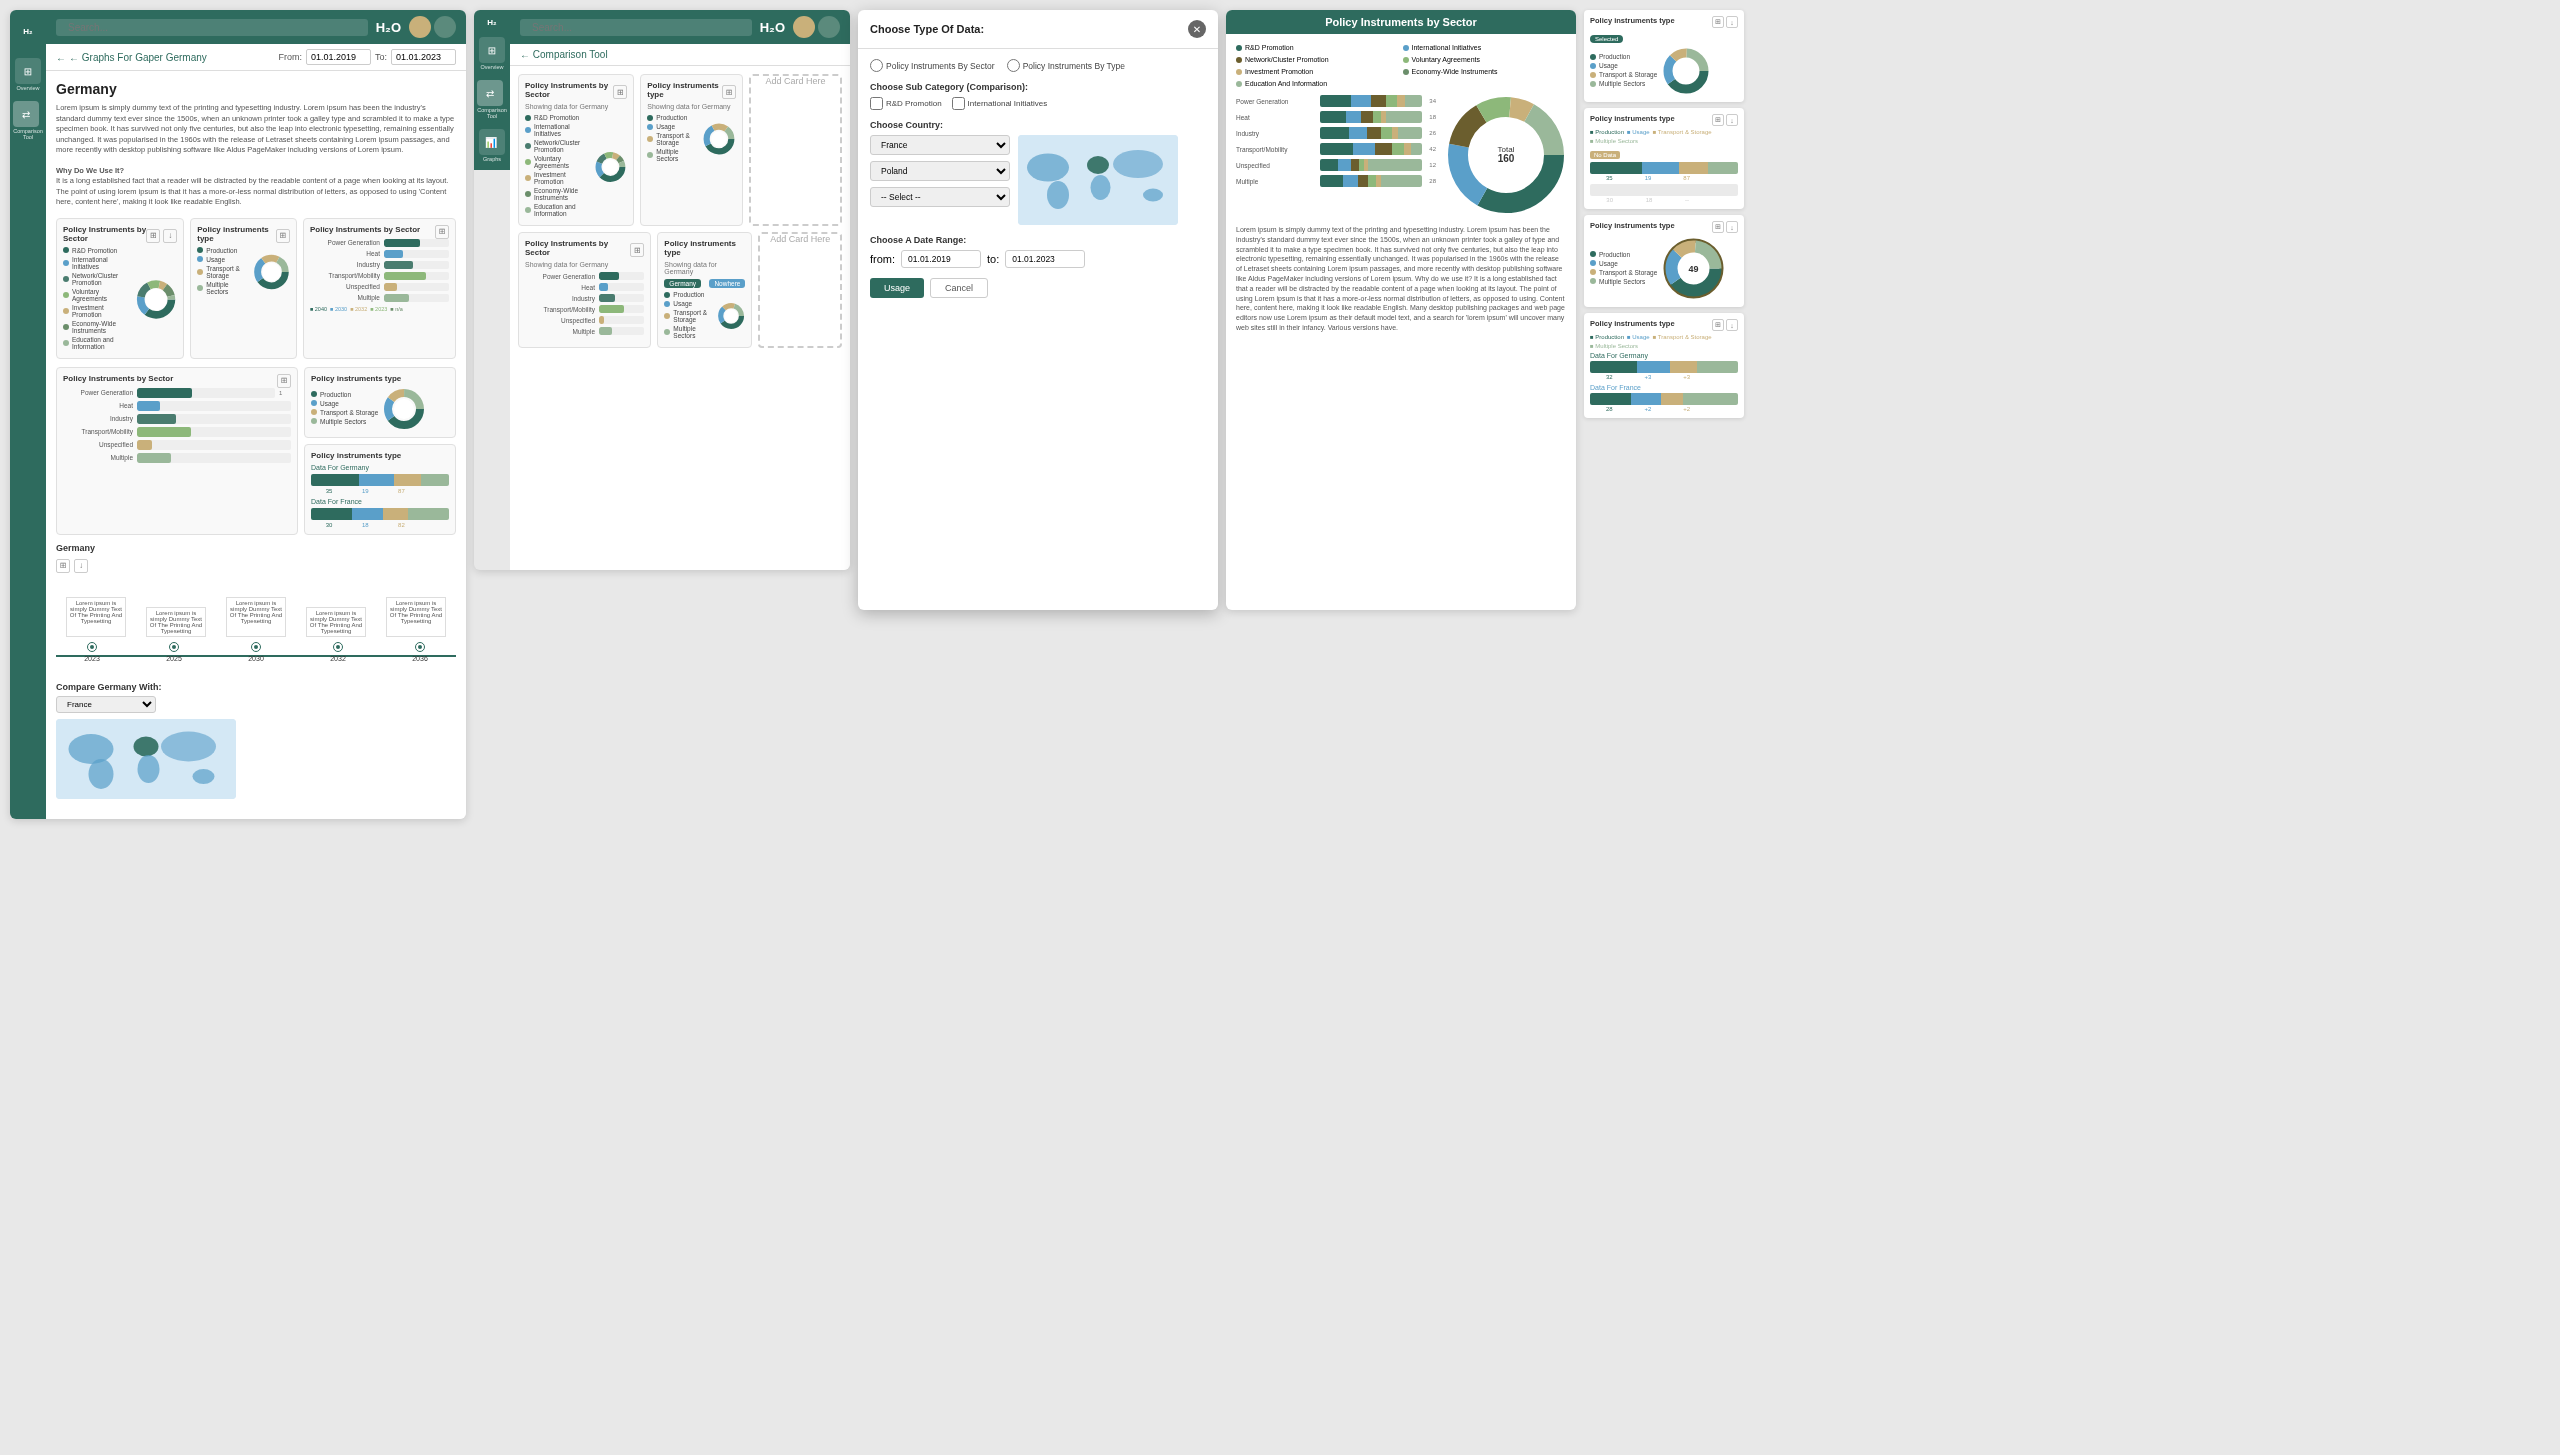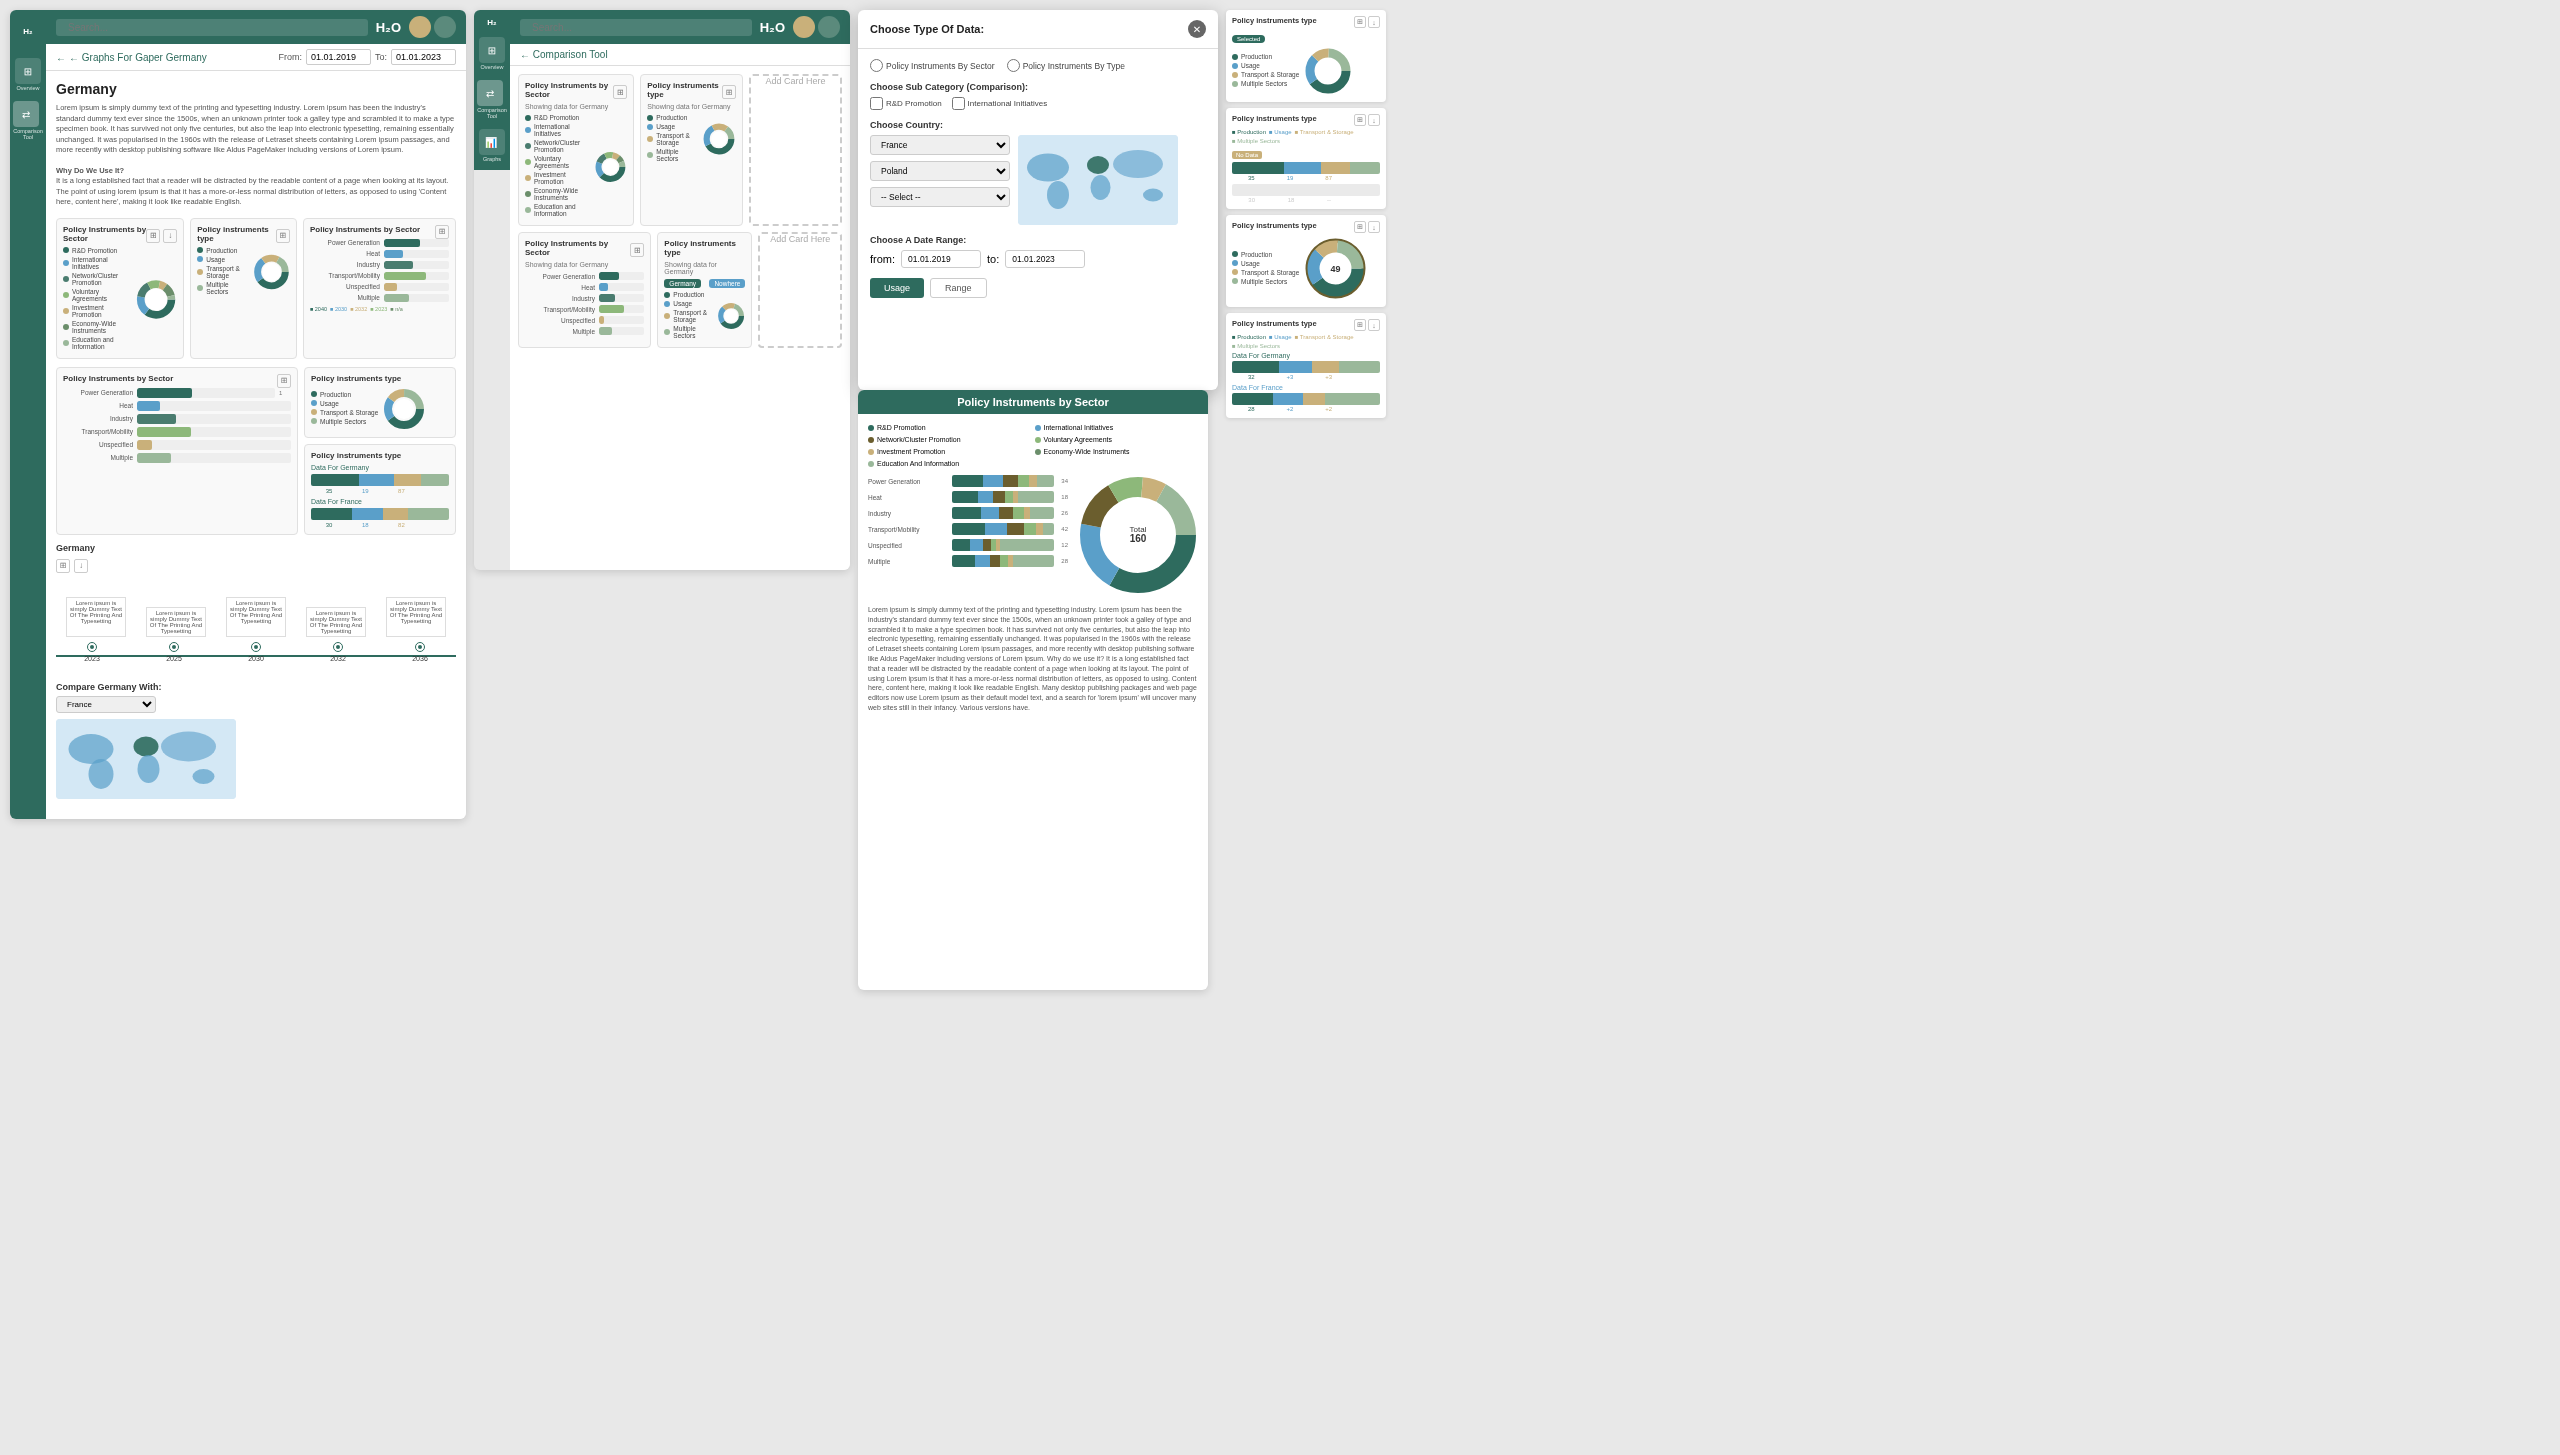--- a/index.html
+++ b/index.html
@@ -1187,21 +1187,21 @@
 
           <div class="add-card" style="min-height:100px;">
             <span>Add Card Here</span>
           </div>
         </div>
 
       </div>
     </div>
   </div>
 
-  <div style="display:flex;flex-direction:column;gap:0;flex-shrink:0;">
+  <div style="display:flex;gap:8px;flex-shrink:0;">
 
     <div class="panel-modal">
       <div class="modal-header">
         <div class="modal-title">Choose Type Of Data:</div>
         <div class="modal-close">✕</div>
       </div>
       <div class="modal-body">
 
         <div class="modal-section">
           <div class="radio-row">
@@ -1269,21 +1269,21 @@
           <div class="modal-date-row">
             <span>from:</span>
             <input class="modal-date-input" type="text" value="01.01.2019" style="">
             <span>to:</span>
             <input class="modal-date-input" type="text" value="01.01.2023" style="">
           </div>
         </div>
 
         <div class="modal-btn-row">
           <button class="modal-save-btn">Usage</button>
-          <button class="modal-cancel-btn">Range</button>
+          <button class="modal-cancel-btn">Cancel</button>
         </div>
       </div>
     </div>
 
     <div class="panel-sector">
       <div class="panel-header">
         <span style="color:#fff;font-size:11px;font-weight:bold;margin:0 auto;">Policy Instruments by Sector</span>
       </div>
       <div class="sector-body">
 

